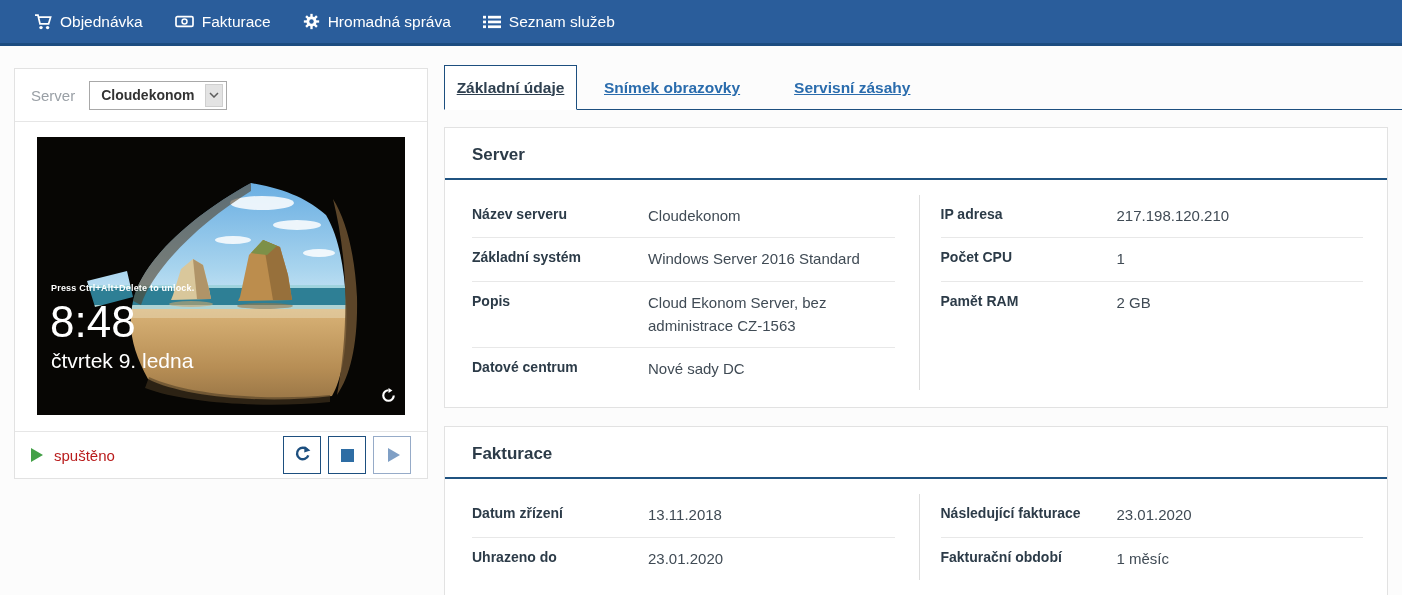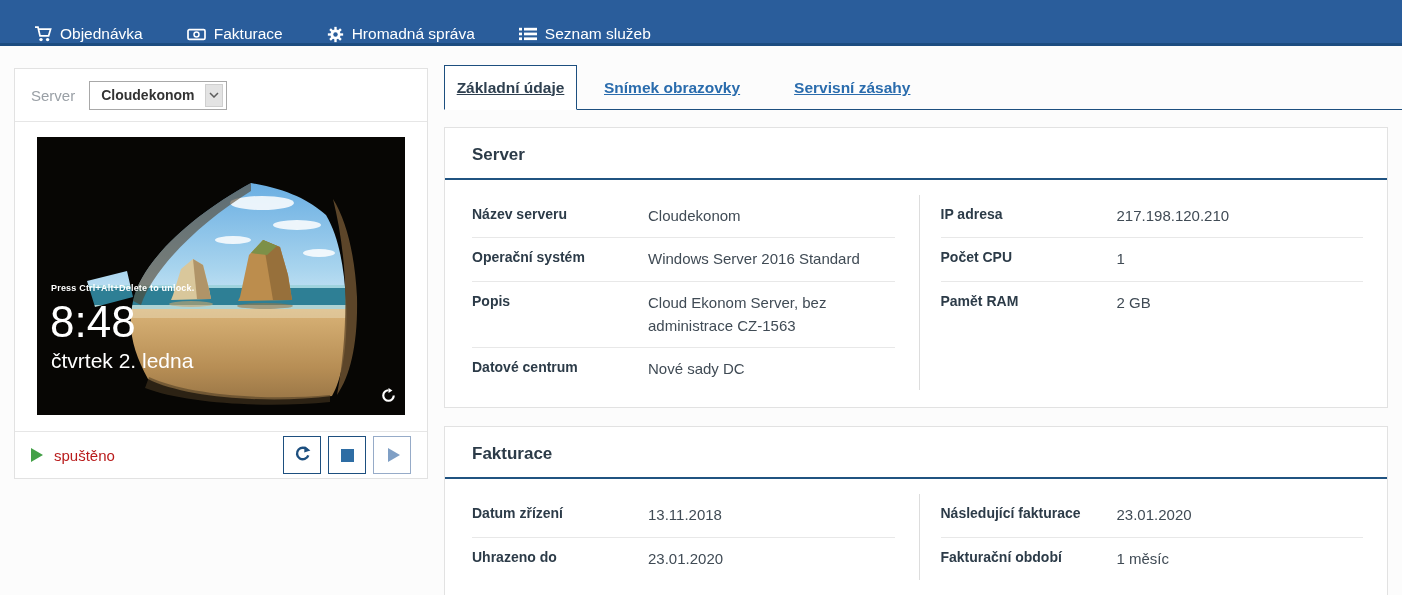--- a/index.html
+++ b/index.html
@@ -20,23 +20,22 @@
     background:#fcfcfc;
     position:relative;
     color:var(--value-color);
   }
   
   .navbar{
     height:46px;
     background:var(--navbar-bg);
     border-bottom:3px solid var(--navbar-border);
     display:flex;
-    align-items:flex-end;
+    align-items:center;
     padding-left:34px;
-    gap:12px;
   }
   .nav-item{
     display:flex;align-items:center;gap:8px;
     margin-right:32px;
     color:#fff;font-size:15.5px;
     cursor:pointer;white-space:nowrap;
   }
   .nav-item svg{display:block;}
   
   .server-panel{
@@ -236,21 +235,21 @@
       <ellipse cx="228" cy="169" rx="28" ry="3" fill="#9a7848" opacity="0.6"></ellipse>
       <path fill-rule="evenodd" fill="#070604" d="M0,0 H368 V278 H0 Z
         M96,164 C104,126 152,80 214,46 C250,52 272,63 289,78 C302,100 307,130 309,163 C311,205 306,240 295,259 C233,267 148,261 111,242 C97,216 90,194 96,164 Z
         M50,144 L90,134 L96,160 L58,170 Z"></path>
       <path d="M296,62 C310,84 318,120 320,160 C321,205 314,238 300,258 C308,215 310,170 307,130 C305,105 301,82 296,62 Z" fill="#6b5130" opacity="0.85"></path>
       <path d="M96,164 C104,126 152,80 214,46 L214,54 C162,86 116,132 104,168 Z" fill="#54412a" opacity="0.6"></path>
       <path d="M112,240 C150,258 230,264 293,258 L293,265 C230,271 150,267 108,251 Z" fill="#4a3a22" opacity="0.55"></path>
     </svg>
     <div class="press">Press Ctrl+Alt+Delete to unlock.</div>
     <div class="time">8:48</div>
-    <div class="date">čtvrtek 2. ledna</div>
+    <div class="date">čtvrtek 9. ledna</div>
     <span class="shot-refresh">
       <svg width="15" height="15" viewBox="0 0 16 16">
         <path d="M8 2.4 a5.6 5.6 0 1 0 5.6 5.6" fill="none" stroke="#fff" stroke-width="2.3"></path>
         <polygon points="8,0 8,5.2 12.2,2.6" fill="#fff"></polygon>
       </svg>
     </span>
   </div>
 
   <div class="status-row">
     <span class="play-tri"></span>
@@ -291,21 +290,21 @@
     <div class="card-header">
       <span class="card-title">Server</span>
     </div>
     <div class="card-body">
       <div class="col">
         <div class="frow">
           <span class="lbl">Název serveru</span>
           <span class="val">Cloudekonom</span>
         </div>
         <div class="frow">
-          <span class="lbl">Operační systém</span>
+          <span class="lbl">Základní systém</span>
           <span class="val">Windows Server 2016 Standard</span>
         </div>
         <div class="frow">
           <span class="lbl">Popis</span>
           <span class="val">Cloud Ekonom Server, bez administrace CZ-1563</span>
         </div>
         <div class="frow">
           <span class="lbl">Datové centrum</span>
           <span class="val">Nové sady DC</span>
         </div>

